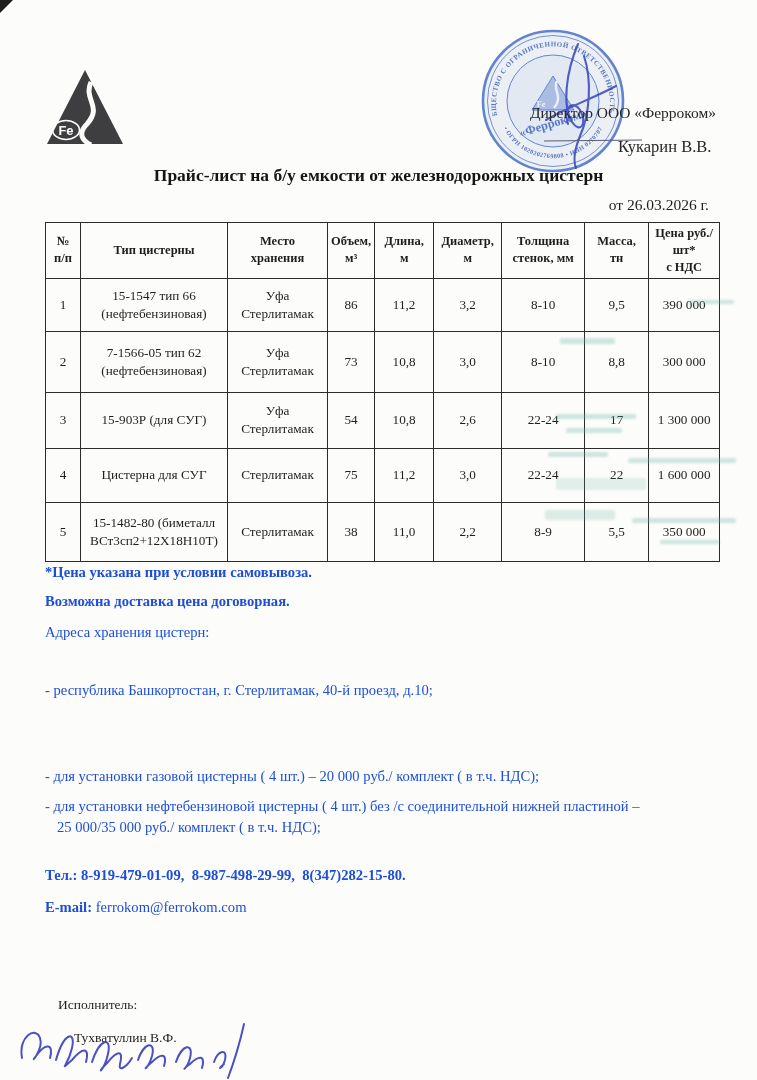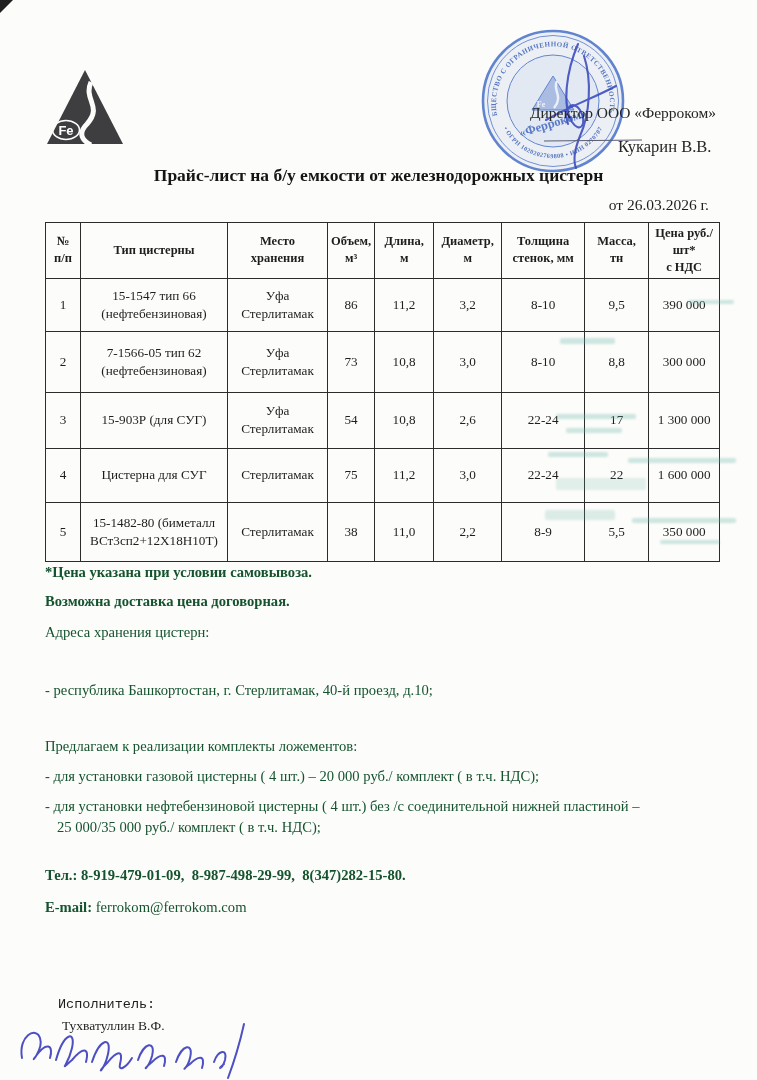--- a/index.html
+++ b/index.html
@@ -28,27 +28,27 @@
         white-space:pre-line;padding:2px 3px;overflow:hidden;}
   table.price th{font-size:12.5px;font-weight:bold;line-height:1.35;}
   table.price td{font-size:13.2px;line-height:1.35;}
   table.price thead tr{height:46px;}
   table.price tbody tr:nth-child(1){height:53px;}
   table.price tbody tr:nth-child(2){height:61px;}
   table.price tbody tr:nth-child(3){height:56px;}
   table.price tbody tr:nth-child(4){height:54px;}
   table.price tbody tr:nth-child(5){height:59px;}
   
-  .para{position:absolute;left:45px;margin:0;font-size:14.6px;line-height:21px;color:#14532d;}
+  .para{position:absolute;left:45px;margin:0;font-size:14.6px;line-height:21px;color:#1d4ed8;}
   .bold{font-weight:bold;}
   .email-link{font-weight:normal;}
   .pre{white-space:pre;}
   
-  .footer-label{position:absolute;left:58px;top:997px;font-size:13.5px;margin:0;font-family:Liberation Mono, monospace;}
-  .footer-name{position:absolute;left:58px;top:1014px;font-size:13.5px;margin:4px;}
+  .footer-label{position:absolute;left:58px;top:997px;font-size:13.5px;margin:0;}
+  .footer-name{position:absolute;left:58px;top:1014px;font-size:13.5px;margin:16px;}
   .footer-sig{position:absolute;left:16px;top:1018px;}
   
   .bleed{position:absolute;background:rgba(95,180,163,.30);filter:blur(1.3px);border-radius:2px;}
 </style>
 </head>
 <body>
 
 <div class="page">
 
   <div class="corner-mark"></div>
@@ -195,21 +195,20 @@
           <td>350 000</td>
         </tr>
       </tbody>
   </table>
 
   <p class="para bold" style="top:562px">*Цена указана при условии самовывоза.</p>
   <p class="para bold" style="top:591px">Возможна доставка цена договорная.</p>
   <p class="para" style="top:622px">Адреса хранения цистерн:</p>
   <p class="para" style="top:680px">- республика Башкортостан, г. Стерлитамак, 40-й проезд, д.10;</p>
 
-  <p class="para" style="top:736px">Предлагаем к реализации комплекты ложементов:</p>
   <p class="para" style="top:766px">- для установки газовой цистерны ( 4 шт.) – 20 000 руб./ комплект ( в т.ч. НДС);</p>
   <p class="para" style="top:796px;width:690px"><span>- для установки нефтебензиновой цистерны ( 4 шт.) без /с соединительной нижней пластиной –</span><br>
     <span style="padding-left:12px">25 000/35 000 руб./ комплект ( в т.ч. НДС);</span></p>
 
   <p class="para bold pre" style="top:865px">Тел.: 8-919-479-01-09,  8-987-498-29-99,  8(347)282-15-80.</p>
   <p class="para bold" style="top:897px">
     <span>E-mail:</span>
     <span class="email-link">ferrokom@ferrokom.com</span>
   </p>
 

